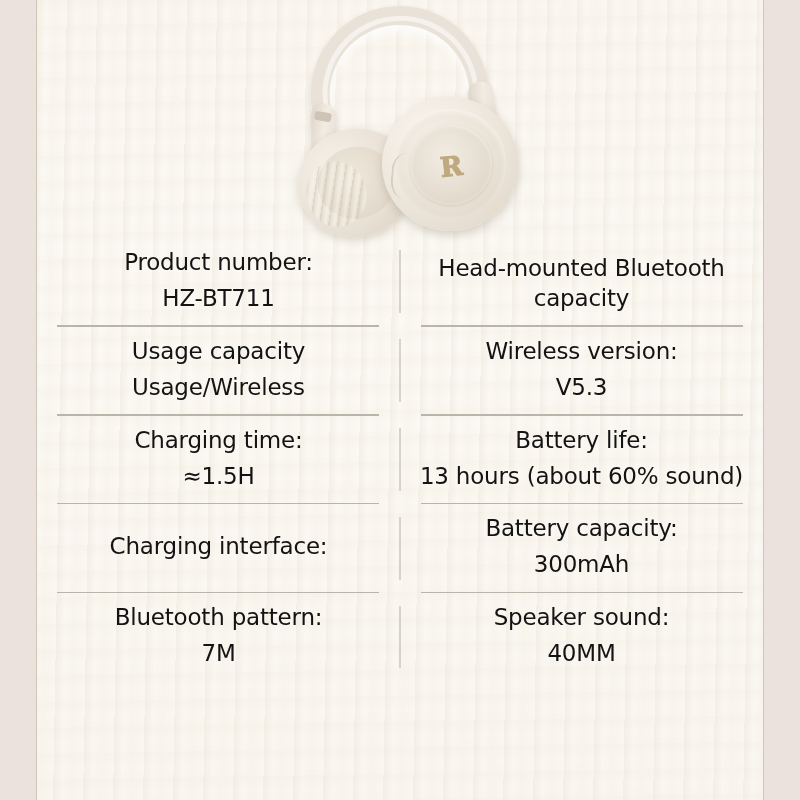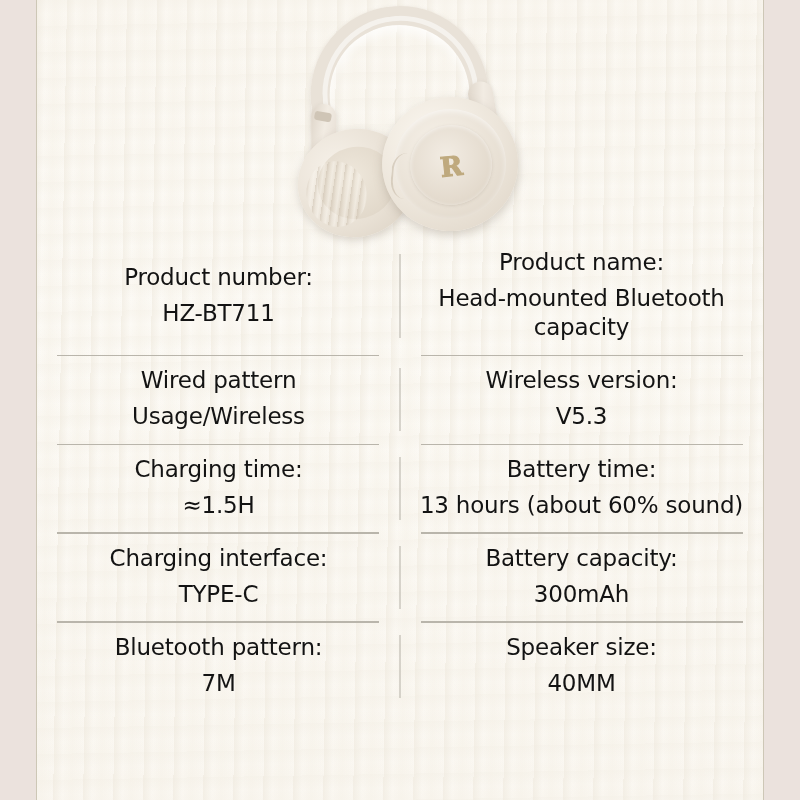--- a/index.html
+++ b/index.html
@@ -301,84 +301,82 @@
 
     <div class="spec-table">
 
       <div class="spec-row">
         <div class="v-sep"></div>
         <div class="spec-cell">
           <div class="spec-label">Product number:</div>
           <div class="spec-value">HZ-BT711</div>
         </div>
         <div class="spec-cell">
-          <div class="spec-label">Product name:</div>
           <div class="spec-value">Head-mounted Bluetooth capacity</div>
         </div>
       </div>
       <div class="h-sep">
           <span></span>
           <span></span>
         </div>
 
       <div class="spec-row">
         <div class="v-sep"></div>
         <div class="spec-cell">
-          <div class="spec-label">Wired pattern</div>
+          <div class="spec-label">Usage capacity</div>
           <div class="spec-value">Usage/Wireless</div>
         </div>
         <div class="spec-cell">
           <div class="spec-label">Wireless version:</div>
           <div class="spec-value">V5.3</div>
         </div>
       </div>
       <div class="h-sep">
           <span></span>
           <span></span>
         </div>
 
       <div class="spec-row">
         <div class="v-sep"></div>
         <div class="spec-cell">
           <div class="spec-label">Charging time:</div>
           <div class="spec-value">≈1.5H</div>
         </div>
         <div class="spec-cell">
-          <div class="spec-label">Battery time:</div>
+          <div class="spec-label">Battery life:</div>
           <div class="spec-value">13 hours (about 60% sound)</div>
         </div>
       </div>
       <div class="h-sep">
           <span></span>
           <span></span>
         </div>
 
       <div class="spec-row">
         <div class="v-sep"></div>
         <div class="spec-cell">
           <div class="spec-label">Charging interface:</div>
-          <div class="spec-value">TYPE-C</div>
         </div>
         <div class="spec-cell">
           <div class="spec-label">Battery capacity:</div>
           <div class="spec-value">300mAh</div>
         </div>
       </div>
       <div class="h-sep">
           <span></span>
           <span></span>
         </div>
 
       <div class="spec-row">
         <div class="v-sep"></div>
         <div class="spec-cell">
           <div class="spec-label">Bluetooth pattern:</div>
           <div class="spec-value">7M</div>
         </div>
         <div class="spec-cell">
-          <div class="spec-label">Speaker size:</div>
+          <div class="spec-label">Speaker sound:</div>
           <div class="spec-value">40MM</div>
         </div>
       </div>
 
     </div>
   </div>
 </div>
 
 </body></html>

